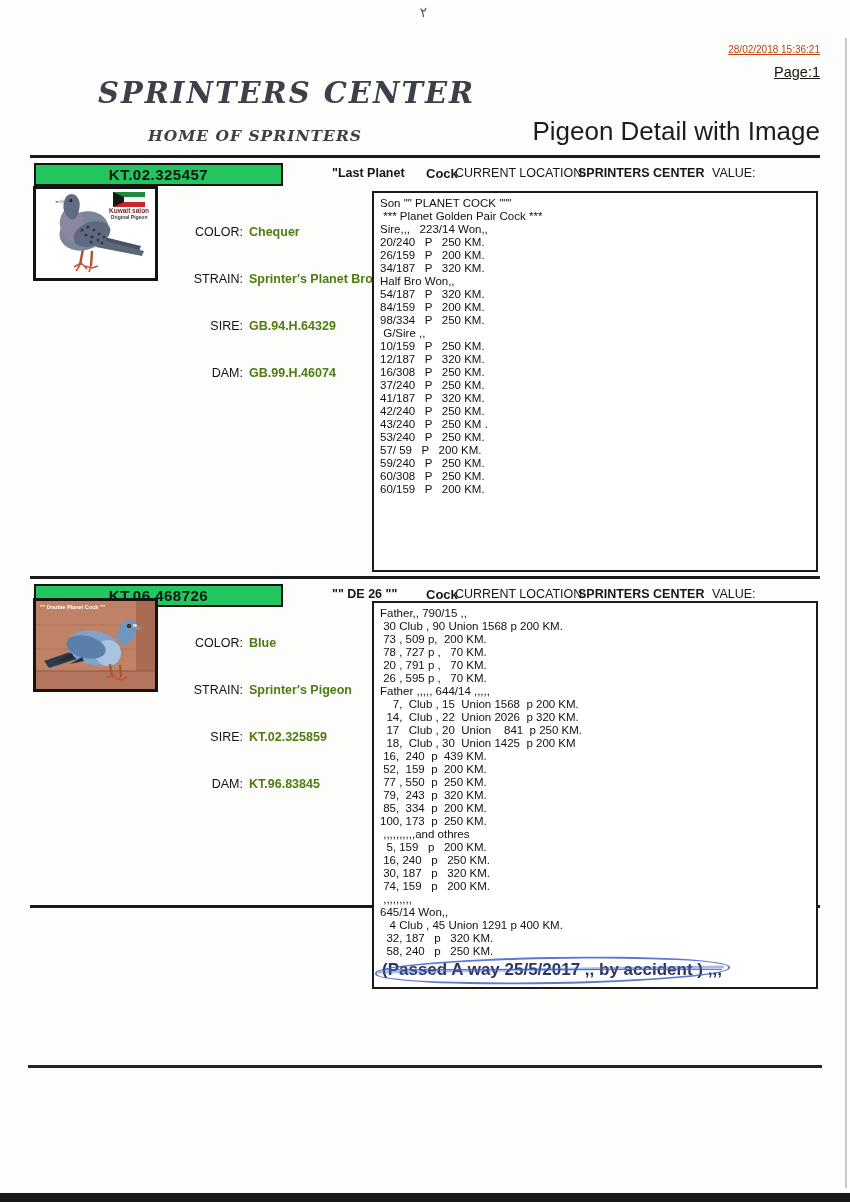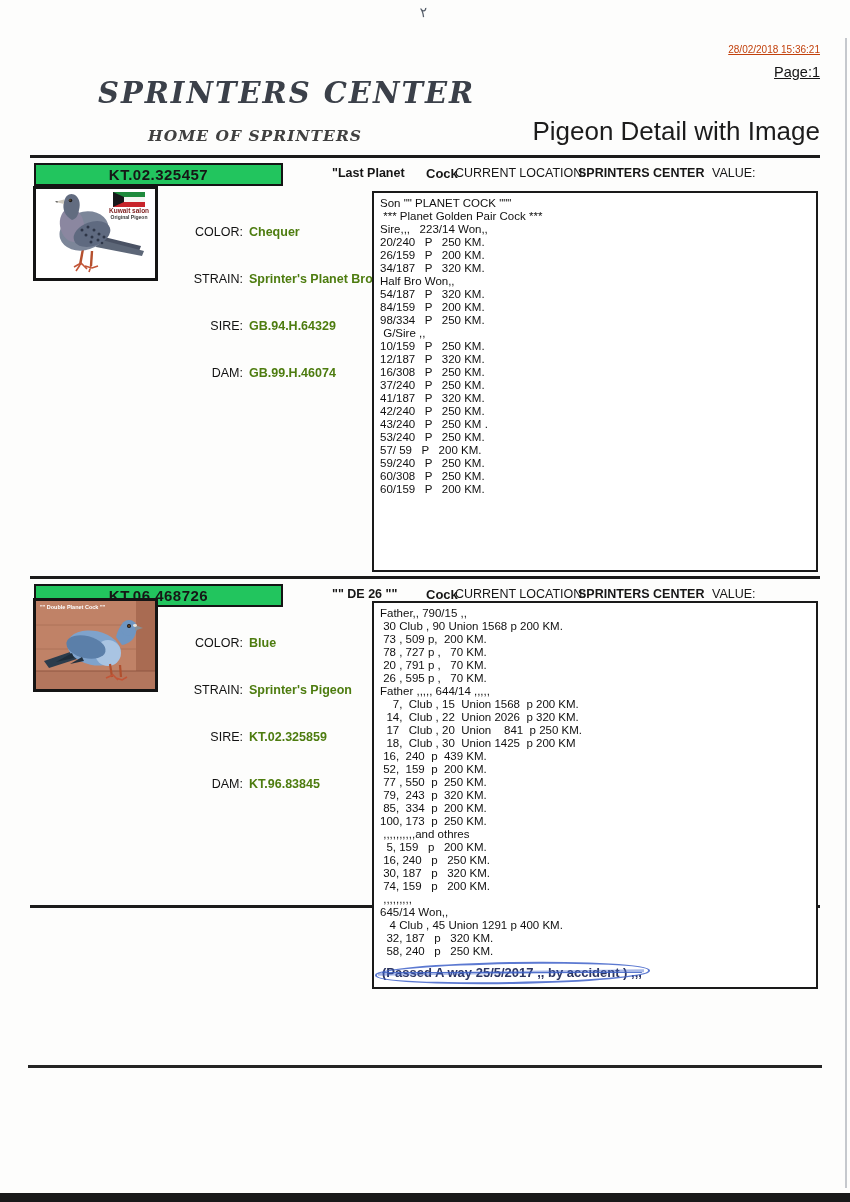--- a/index.html
+++ b/index.html
@@ -54,21 +54,21 @@
   .dlabel { width:85px; text-align:right; font-size:12.5px; color:#121212; }
   .dvalue { margin-left:6px; font-size:12.5px; font-weight:bold; color:#4d7c0f; }
   .notes-box { position:absolute; left:342px; width:446px; border:2px solid #1a1a1a; background:#fff; }
   .sec1 .notes-box { top:33px; height:381px; }
   .sec2 .notes-box { top:22px; height:388px; }
   .notes-text {
     padding:4px 6px; font-size:11.5px; line-height:13px;
     white-space:pre-wrap; color:#101010; font-weight:500;
   }
   .passed {
-    position:absolute; left:8px; bottom:7px; font-size:13px; font-weight:bold;
+    position:absolute; left:8px; bottom:7px; font-size:17px; font-weight:bold;
     color:#2c3560; text-decoration:line-through; text-decoration-color:rgba(58,94,196,.8);
   }
   .passed::before {
     content:""; position:absolute; inset:-3px -8px -4px -7px;
     border:2px solid #3f62c9; border-radius:50% / 48%; transform:rotate(-1deg); opacity:.85;
   }
   .passed::after {
     content:""; position:absolute; left:-4px; right:-2px; top:40%; height:3px;
     background:rgba(63,98,201,.45); transform:rotate(-.8deg);
   }

